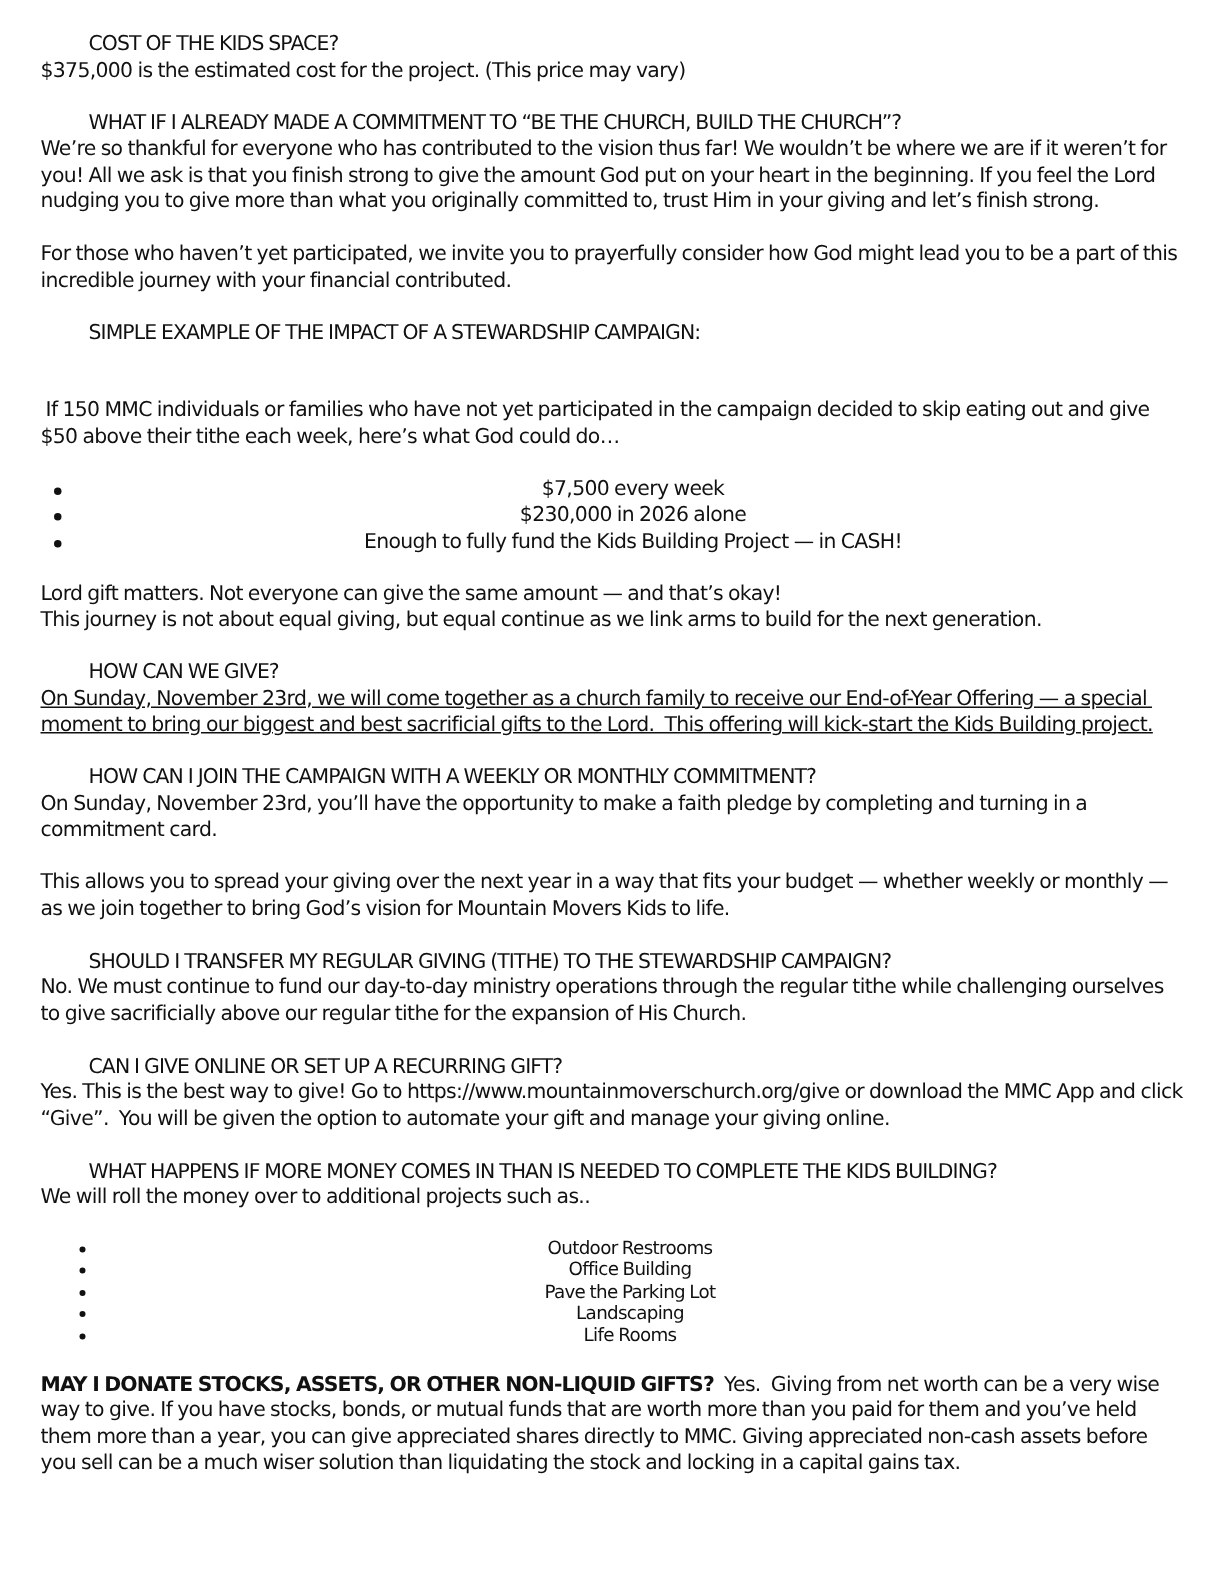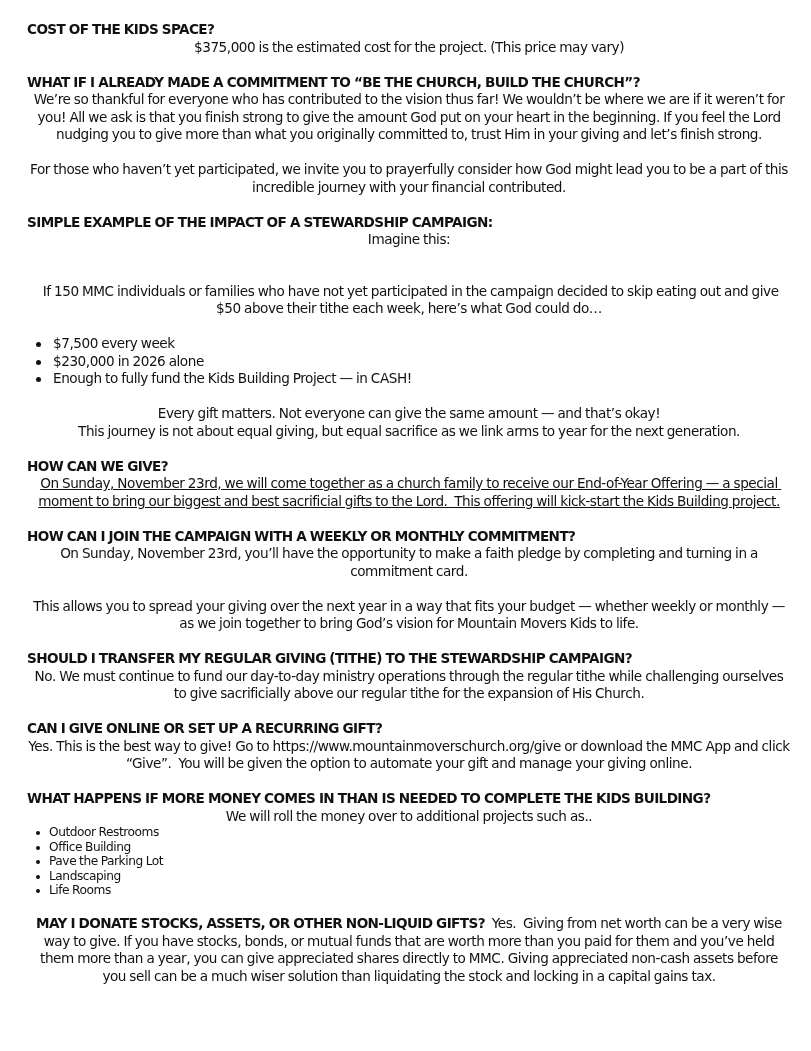--- a/index.html
+++ b/index.html
@@ -17,47 +17,50 @@
     .page {
       position: relative;
       padding: 21px 20px 0 27px;
       font-size: 13.6px;
       line-height: 17.5px;
       letter-spacing: -0.45px;
       word-spacing: -0.5px;
     }
     .section { margin: 0 0 17.5px 0; }
     .heading {
-      font-weight: bold;
+      font-weight: normal;
       letter-spacing: -0.6px;
+      margin-left: 32px;
     }
-    p { margin: 0; text-align: center; }
+    p { margin: 0; }
     .gap { height: 17.5px; }
     ul.big {
       margin: 0;
       padding-left: 26px;
       list-style: none;
+      text-align: center;
     }
     ul.big li { position: relative; }
     ul.big li::before {
       content: "";
       position: absolute;
       left: -17px;
       top: 7px;
       width: 5px;
       height: 5px;
       border-radius: 50%;
       background: #111;
     }
     ul.small {
-      margin: 0;
+      margin: 17px;
       padding-left: 22px;
       list-style: none;
       font-size: 12.2px;
       line-height: 14.5px;
+      text-align: center;
     }
     ul.small li { position: relative; }
     ul.small li::before {
       content: "";
       position: absolute;
       left: -13px;
       top: 6px;
       width: 4px;
       height: 4px;
       border-radius: 50%;
@@ -81,31 +84,30 @@
 
   <div class="section">
     <div class="heading">WHAT IF I ALREADY MADE A COMMITMENT TO “BE THE CHURCH, BUILD THE CHURCH”?</div>
     <p>We’re so thankful for everyone who has contributed to the vision thus far! We wouldn’t be where we are if it weren’t for you! All we ask is that you finish strong to give the amount God put on your heart in the beginning. If you feel the Lord nudging you to give more than what you originally committed to, trust Him in your giving and let’s finish strong.</p>
     <div class="gap"></div>
     <p>For those who haven’t yet participated, we invite you to prayerfully consider how God might lead you to be a part of this incredible journey with your financial contributed.</p>
   </div>
 
   <div class="section">
     <div class="heading">SIMPLE EXAMPLE OF THE IMPACT OF A STEWARDSHIP CAMPAIGN:</div>
-    <p>Imagine this:</p>
     <p style="white-space: pre-wrap; margin-top: 34px;"> If 150 MMC individuals or families who have not yet participated in the campaign decided to skip eating out and give $50 above their tithe each week, here’s what God could do…</p>
     <div class="gap"></div>
     <ul class="big">
       <li>$7,500 every week</li>
       <li>$230,000 in 2026 alone</li>
       <li>Enough to fully fund the Kids Building Project — in CASH!</li>
     </ul>
     <div class="gap"></div>
-    <p>Every gift matters. Not everyone can give the same amount — and that’s okay!</p>
-    <p>This journey is not about equal giving, but equal sacrifice as we link arms to year for the next generation.</p>
+    <p>Lord gift matters. Not everyone can give the same amount — and that’s okay!</p>
+    <p>This journey is not about equal giving, but equal continue as we link arms to build for the next generation.</p>
   </div>
 
   <div class="section">
     <div class="heading">HOW CAN WE GIVE?</div>
     <p style="white-space: pre-wrap; text-decoration: underline;">On Sunday, November 23rd, we will come together as a church family to receive our End-of-Year Offering — a special moment to bring our biggest and best sacrificial gifts to the Lord.  This offering will kick-start the Kids Building project.</p>
   </div>
 
   <div class="section">
     <div class="heading">HOW CAN I JOIN THE CAMPAIGN WITH A WEEKLY OR MONTHLY COMMITMENT?</div>
     <p>On Sunday, November 23rd, you’ll have the opportunity to make a faith pledge by completing and turning in a commitment card.</p>

